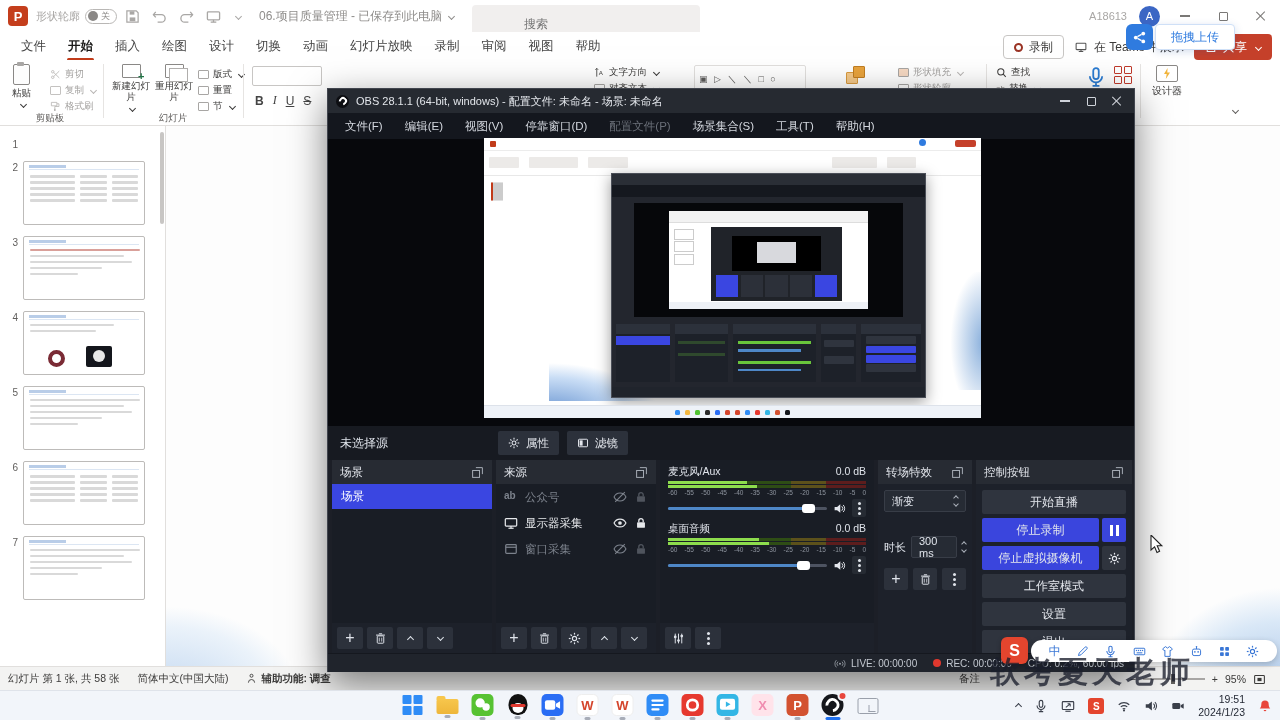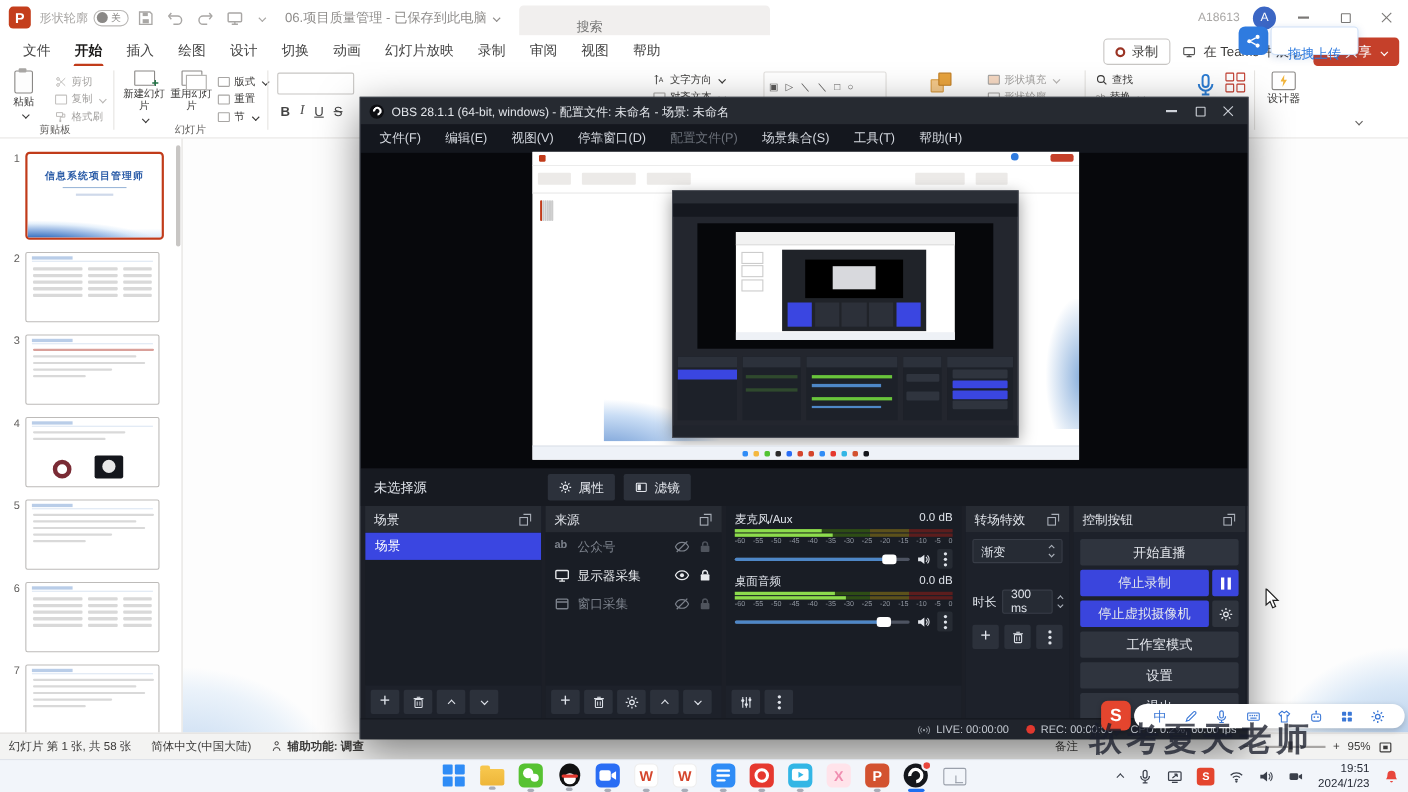--- a/index.html
+++ b/index.html
@@ -234,21 +234,21 @@
 .castico{width:21px;height:16px;border:1.6px solid #9aa0ab;border-radius:2px;margin-top:4px;position:relative}
 .castico::after{content:'';position:absolute;right:2px;bottom:1px;width:6px;height:6px;border-left:1.6px solid #9aa0ab;border-bottom:1.6px solid #9aa0ab}
 .tray{position:absolute;right:8px;top:0;height:30px;display:flex;align-items:center;gap:13px;color:#3a3f4a}
 .tray .ic{width:14px;height:14px;color:#3a3f4a}
 .tray-time{text-align:right;font-size:10.5px;line-height:1.25;color:#1f2430}
 .bell{width:14px;height:14px;color:#e8463c}
 
 .tooltip{left:1126px;top:24px;display:flex;align-items:flex-start;z-index:70}
 .tt-ico{width:27px;height:26px;background:#2f7bdf;border-radius:6px;display:flex;align-items:center;justify-content:center;flex:none}
 .tt-ico .ic{width:15px;height:15px}
-.tt-bubble{margin-left:2px;height:26px;background:#fff;border:1px solid #cfe0f7;border-radius:4px;box-shadow:0 2px 8px rgba(30,80,160,.18);padding:12px 15px;font-size:12px;color:#2f7bdf;line-height:24px;white-space:nowrap}
+.tt-bubble{margin-left:2px;height:26px;background:#fff;border:1px solid #cfe0f7;border-radius:4px;box-shadow:0 2px 8px rgba(30,80,160,.18);padding:0 15px;font-size:12px;color:#2f7bdf;line-height:24px;white-space:nowrap}
 
 .cursor{left:1150px;top:535px;width:15px;height:21px;z-index:90}
 </style>
 </head>
 <body>
 
 <div id="screen">
 
   <div class="abs ppt-titlebar">
     <div class="ppt-logo">P</div>
@@ -491,26 +491,20 @@
     <span class="collapse-chev chev" style="left:1230px;top:48px;position:absolute"></span>
   </div>
 
   <div class="abs canvas-bg"></div>
   <div class="abs wave-left"></div>
   <div class="abs wave-right"></div>
 
   <div class="abs slidepanel" id="slide-list">
       <div class="thumb-row">
         <span class="thumb-num">1</span>
-        <div class="thumb title sel">
-          <div class="t-wave"></div>
-          <div class="t-title">信息系统项目管理师</div>
-          <div class="t-rule"></div>
-          <div class="t-sub"></div>
-        </div>
       </div>
       <div class="thumb-row">
         <span class="thumb-num">2</span>
         <div class="thumb table">
           <div class="t-head"></div>
           <div class="tgrid">
             <i class="tl"></i>
             <i class="tl"></i>
             <i class="tl"></i>
             <i class="tl"></i>

